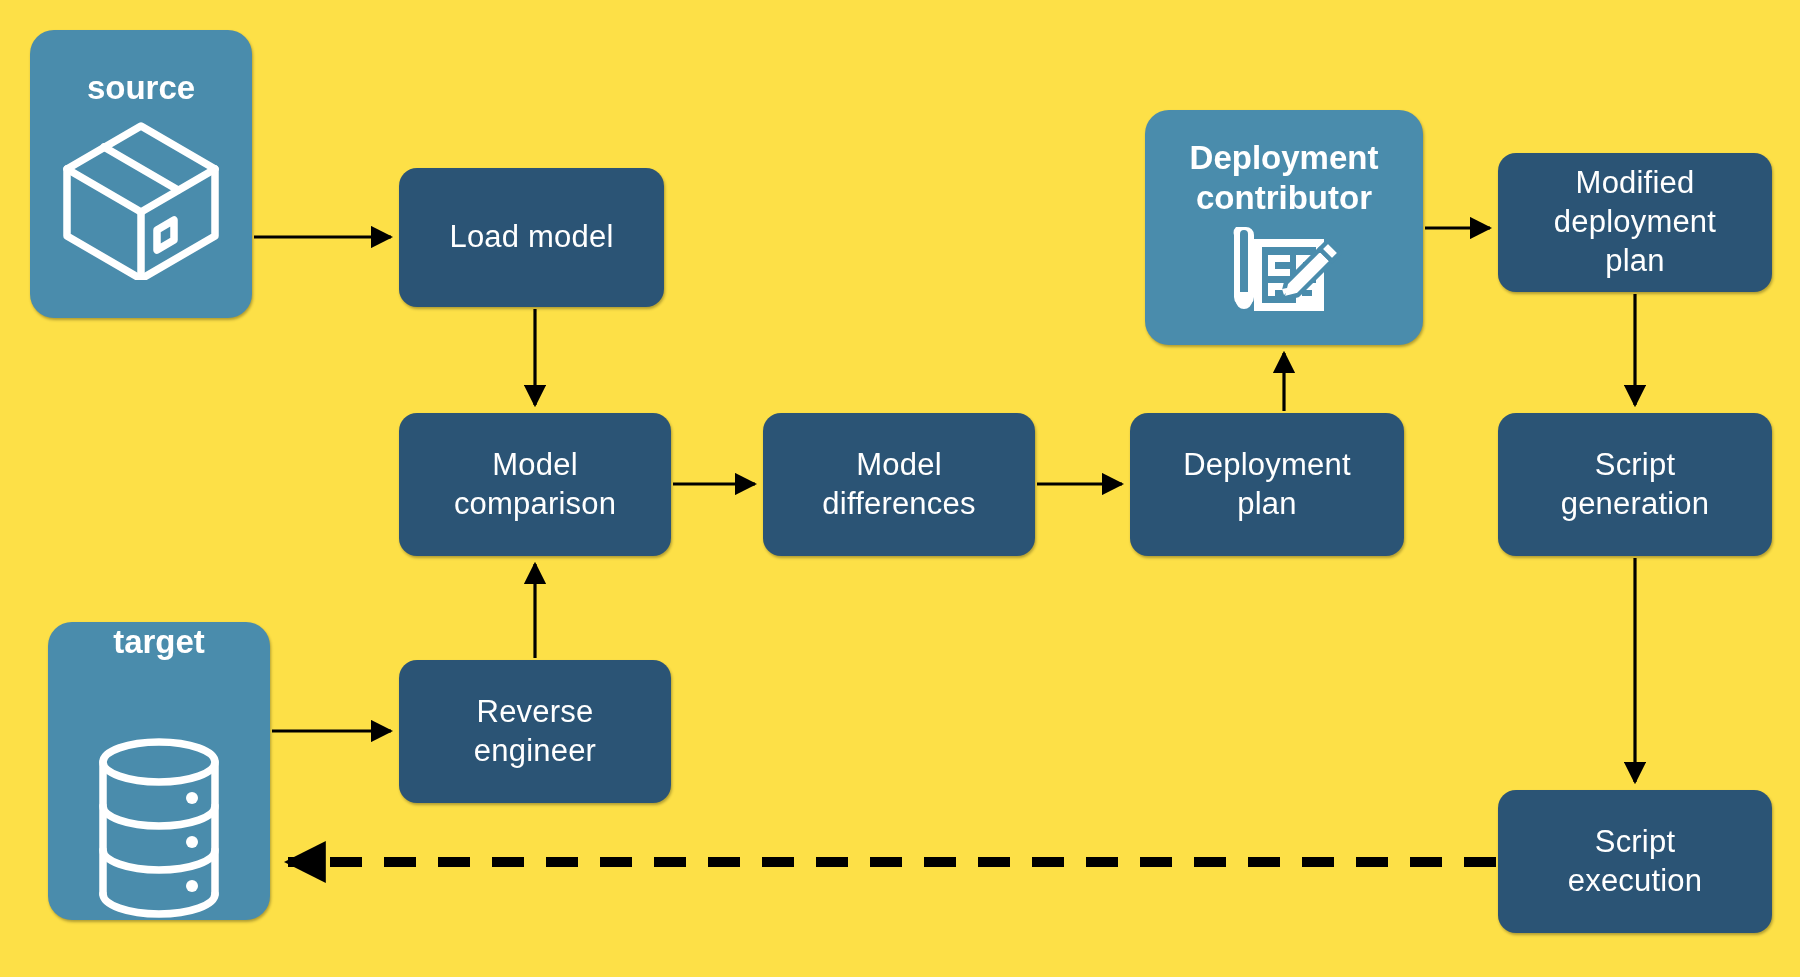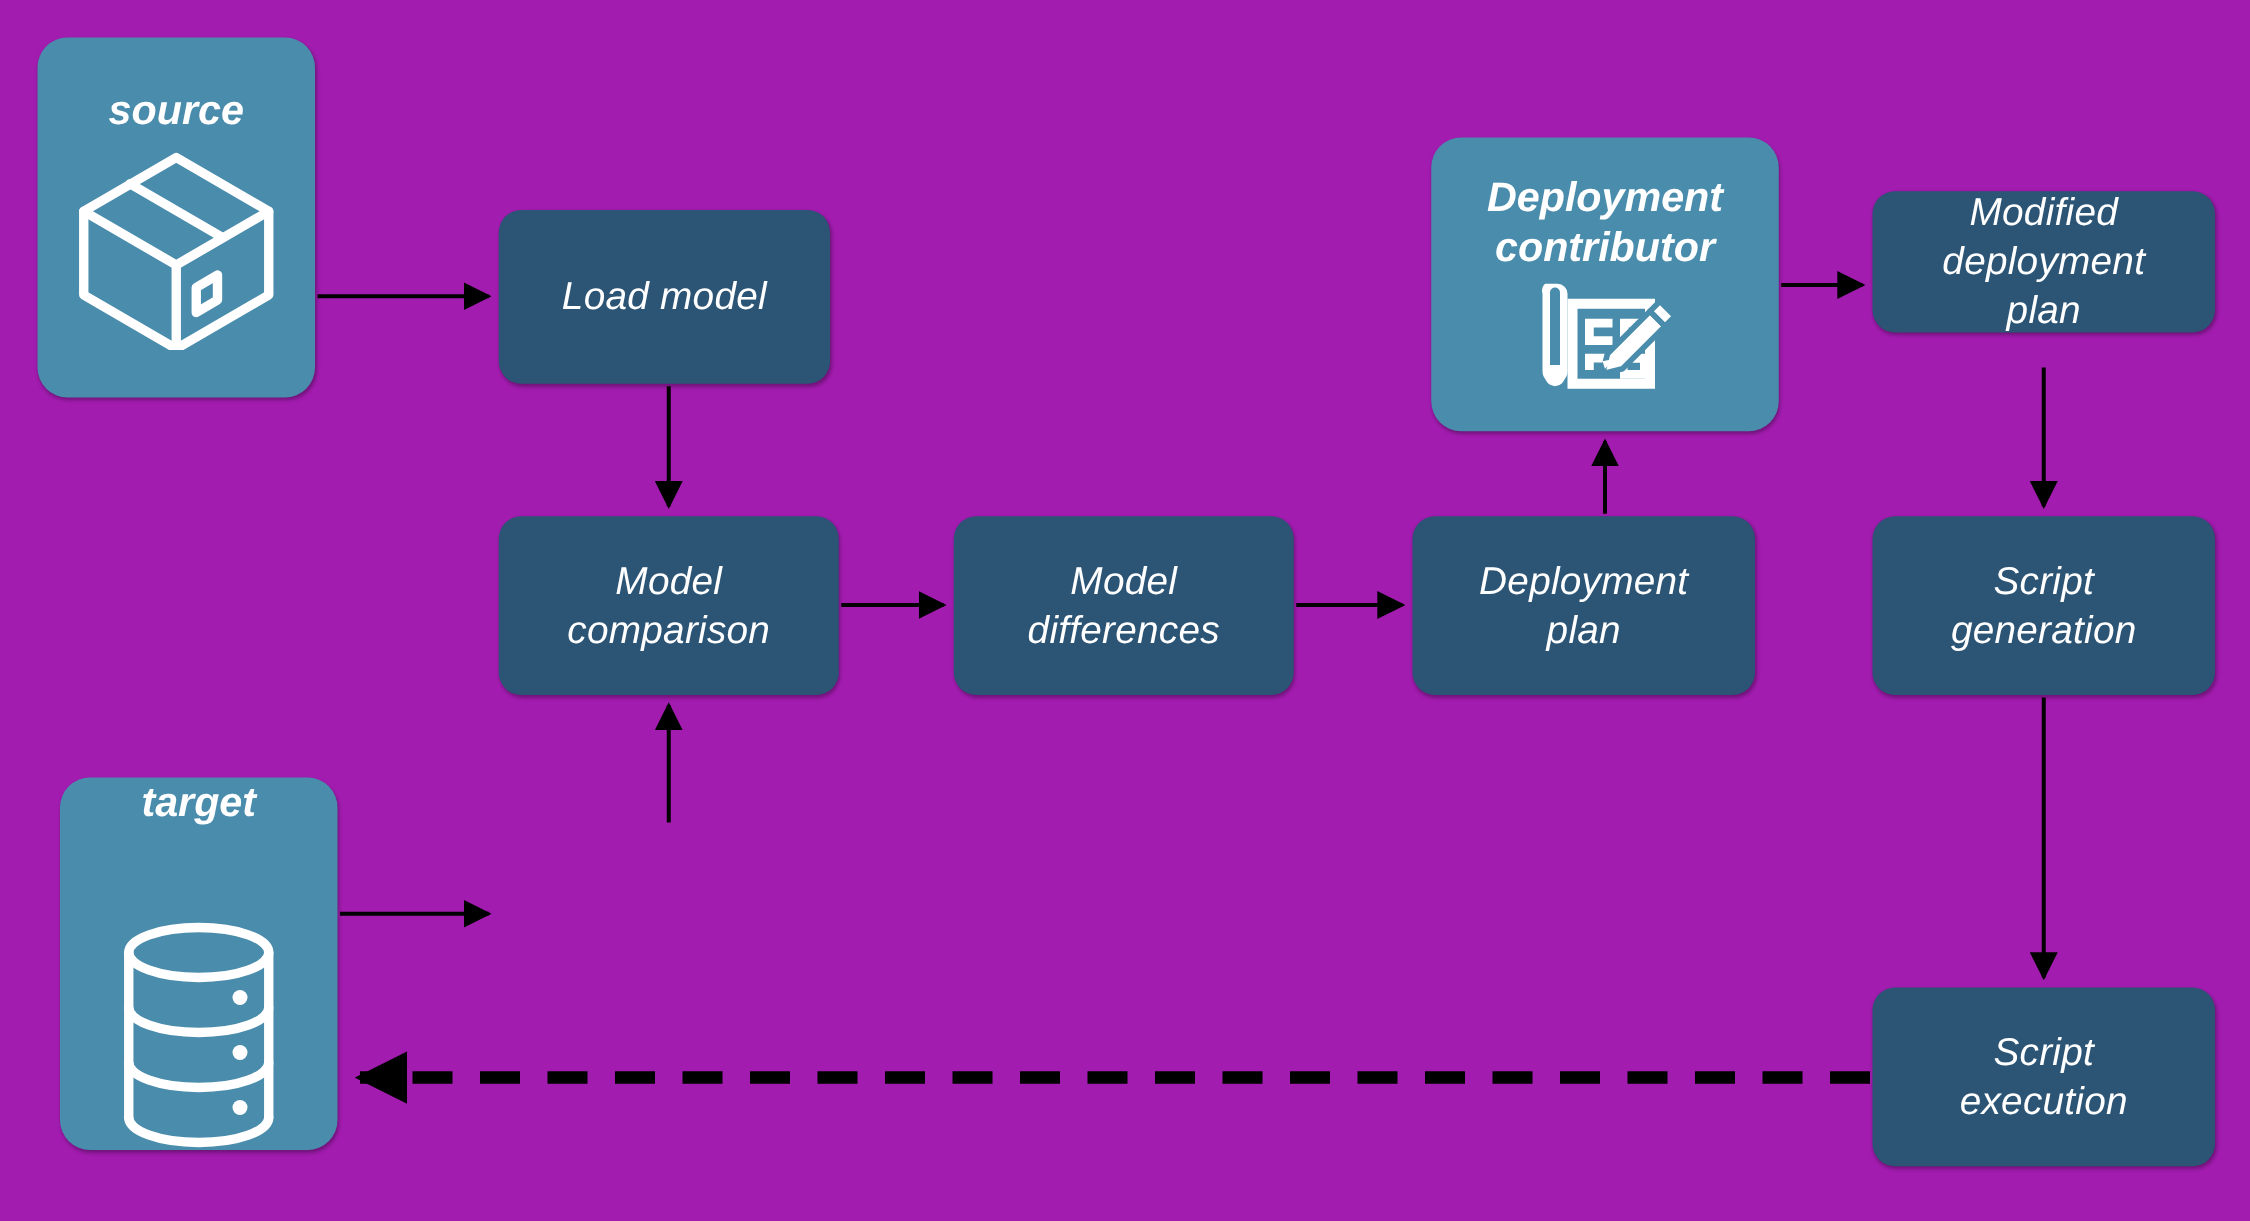--- a/index.html
+++ b/index.html
@@ -7,23 +7,22 @@
     padding: 0;
     background: #ffffff;
   }
   body {
     font-family: "Liberation Sans", sans-serif;
   }
   #canvas {
     position: relative;
     width: 1800px;
     height: 977px;
-    background: #a21caf;
+    background: #fde047;
     overflow: hidden;
-    font-style: italic;
   }
   .node {
     position: absolute;
     box-sizing: border-box;
     display: flex;
     flex-direction: column;
     align-items: center;
     justify-content: center;
     color: #ffffff;
     text-align: center;
@@ -183,30 +182,34 @@
   <div class="node dark" style="left:763px; top:413px; width:272px; height:143px;">
     <span class="lbl">Model
 differences</span>
   </div>
 
   <div class="node dark" style="left:1130px; top:413px; width:274px; height:143px;">
     <span class="lbl">Deployment
 plan</span>
   </div>
 
-  <div class="node dark" style="left:1498px; top:153px; width:274px; height:113px;">
+  <div class="node dark" style="left:1498px; top:153px; width:274px; height:139px;">
     <span class="lbl">Modified
 deployment
 plan</span>
   </div>
 
   <div class="node dark" style="left:1498px; top:413px; width:274px; height:143px;">
     <span class="lbl">Script
 generation</span>
   </div>
 
+  <div class="node dark" style="left:399px; top:660px; width:272px; height:143px;">
+    <span class="lbl">Reverse
+engineer</span>
+  </div>
 
   <div class="node dark" style="left:1498px; top:790px; width:274px; height:143px;">
     <span class="lbl">Script
 execution</span>
   </div>
 
 </div>
 
 </body></html>

